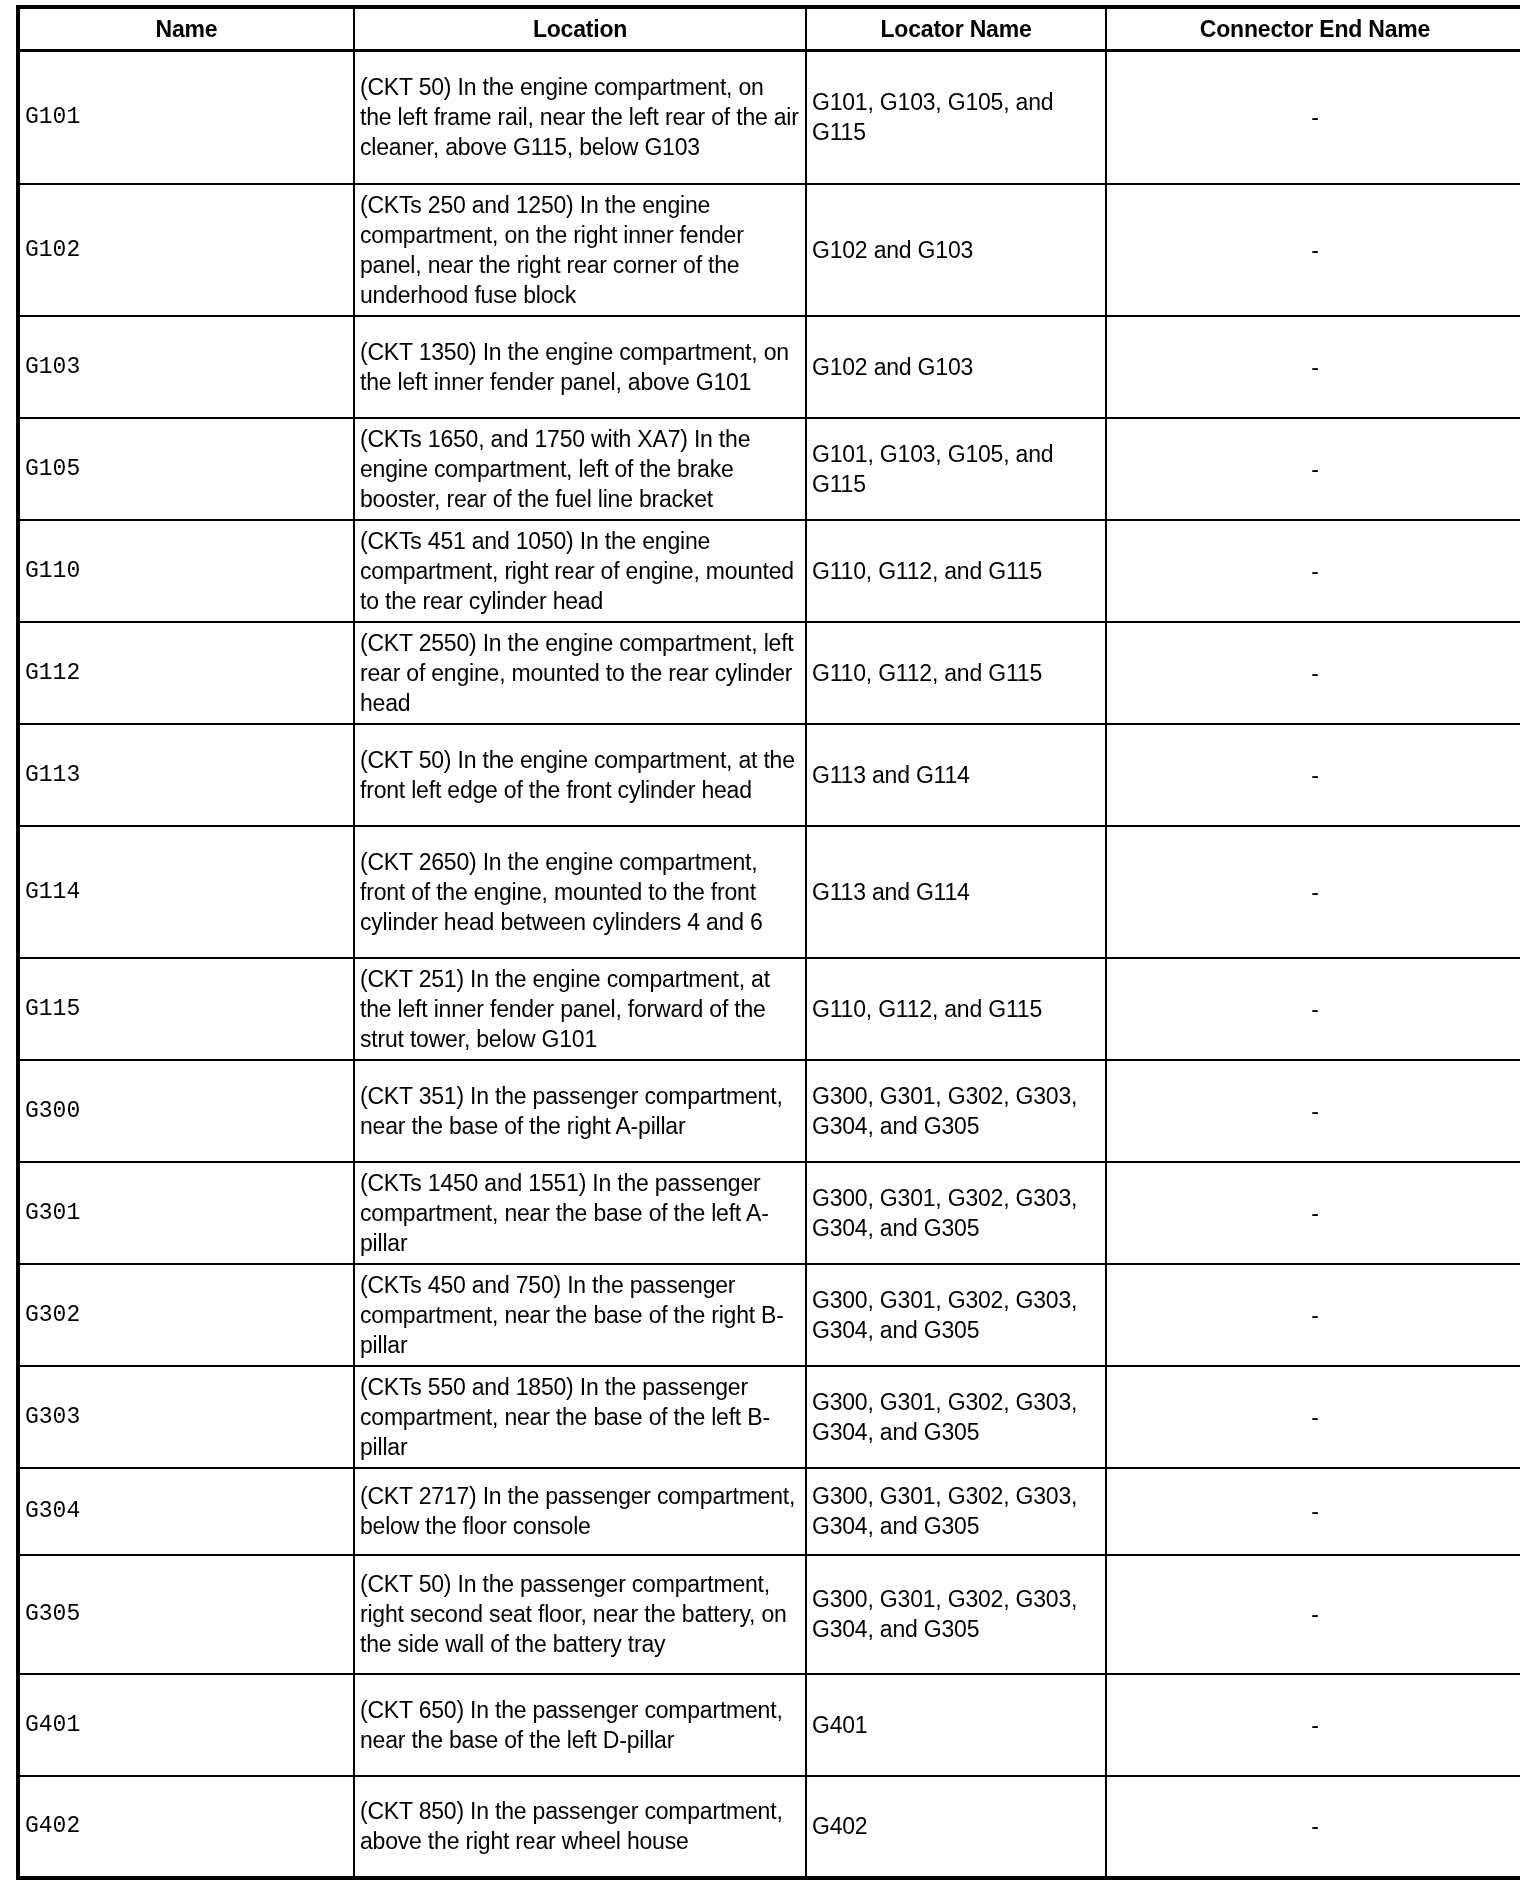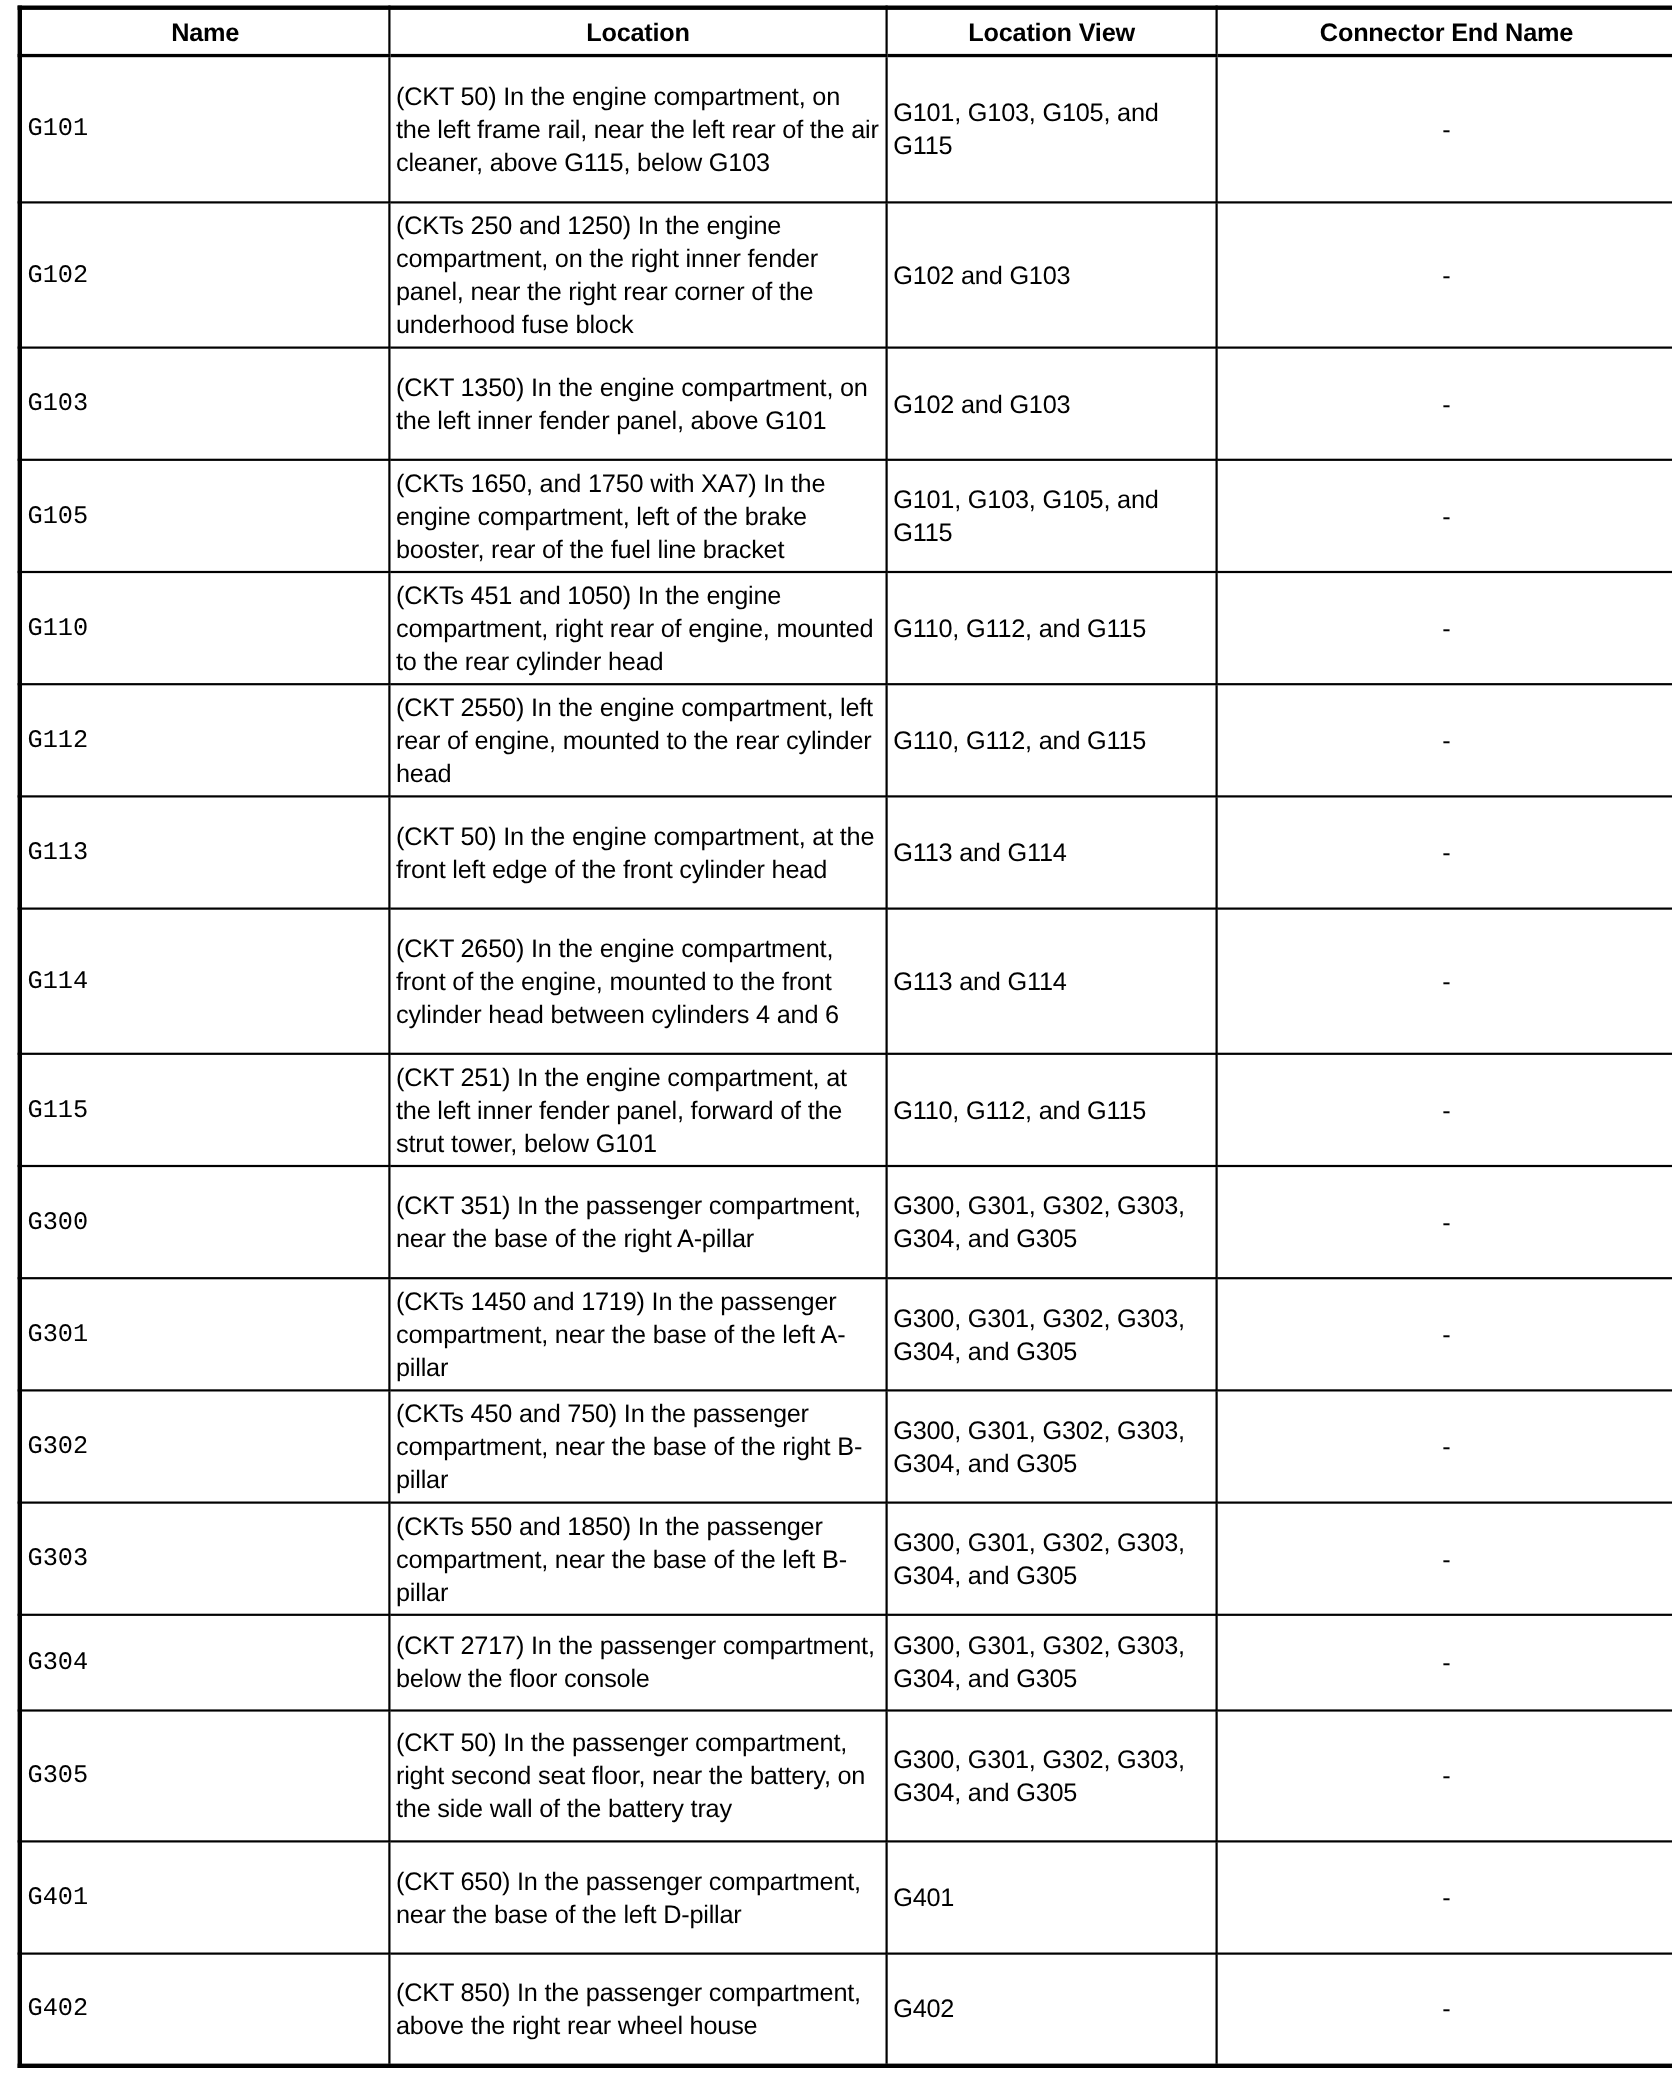--- a/index.html
+++ b/index.html
@@ -42,21 +42,21 @@
   <colgroup>
       <col class="c1">
       <col class="c2">
       <col class="c3">
       <col class="c4">
     </colgroup>
   <thead>
     <tr>
       <th>Name</th>
       <th>Location</th>
-      <th>Location View</th>
+      <th>Locator Name</th>
       <th>Connector End Name</th>
     </tr>
   </thead>
   <tbody>
     <tr class="row" style="height:133px">
       <td class="col-name">G101</td>
       <td class="col-loc">(CKT 50) In the engine compartment, on the left frame rail, near the left rear of the air cleaner, above G115, below G103</td>
       <td class="col-view">G101, G103, G105, and G115</td>
       <td class="col-conn">-</td>
     </tr>
@@ -109,21 +109,21 @@
       <td class="col-conn">-</td>
     </tr>
     <tr class="row" style="height:102px">
       <td class="col-name">G300</td>
       <td class="col-loc">(CKT 351) In the passenger compartment, near the base of the right A-pillar</td>
       <td class="col-view">G300, G301, G302, G303, G304, and G305</td>
       <td class="col-conn">-</td>
     </tr>
     <tr class="row" style="height:102px">
       <td class="col-name">G301</td>
-      <td class="col-loc">(CKTs 1450 and 1719) In the passenger compartment, near the base of the left A-pillar</td>
+      <td class="col-loc">(CKTs 1450 and 1551) In the passenger compartment, near the base of the left A-pillar</td>
       <td class="col-view">G300, G301, G302, G303, G304, and G305</td>
       <td class="col-conn">-</td>
     </tr>
     <tr class="row" style="height:102px">
       <td class="col-name">G302</td>
       <td class="col-loc">(CKTs 450 and 750) In the passenger compartment, near the base of the right B-pillar</td>
       <td class="col-view">G300, G301, G302, G303, G304, and G305</td>
       <td class="col-conn">-</td>
     </tr>
     <tr class="row" style="height:102px">

